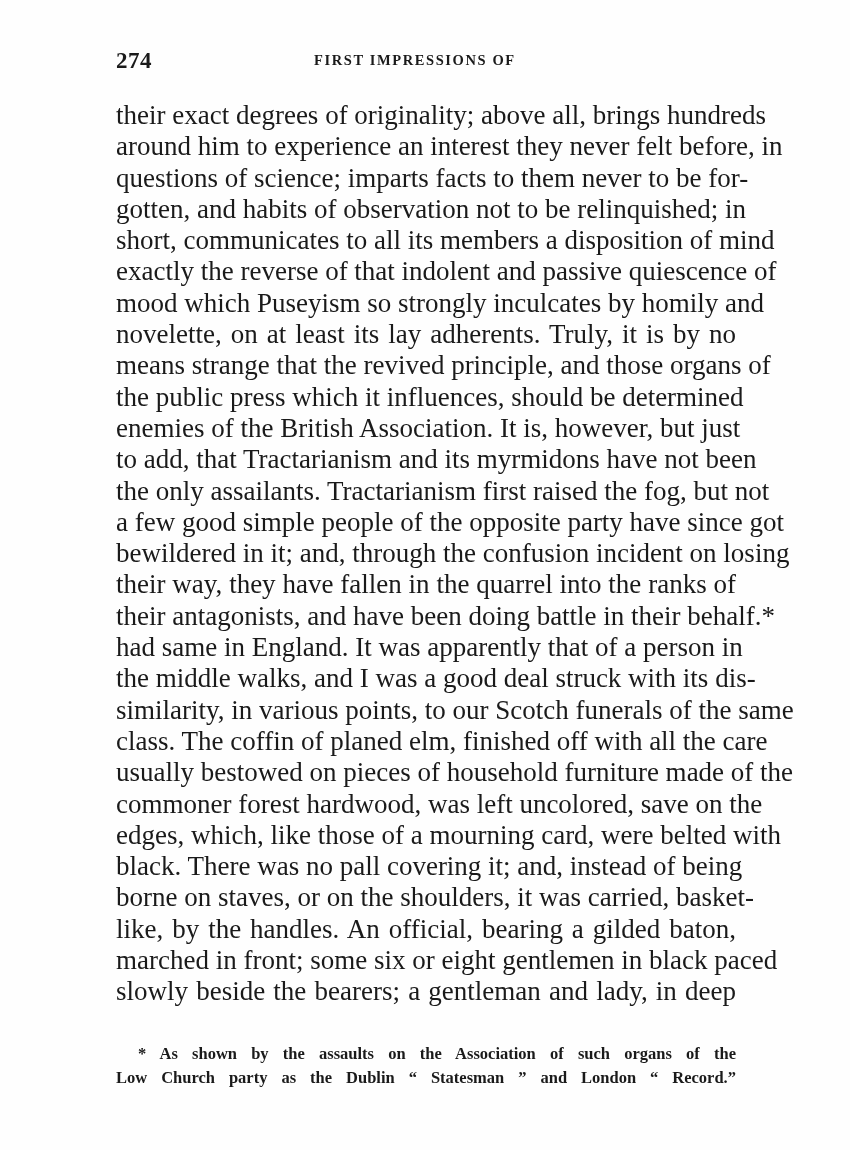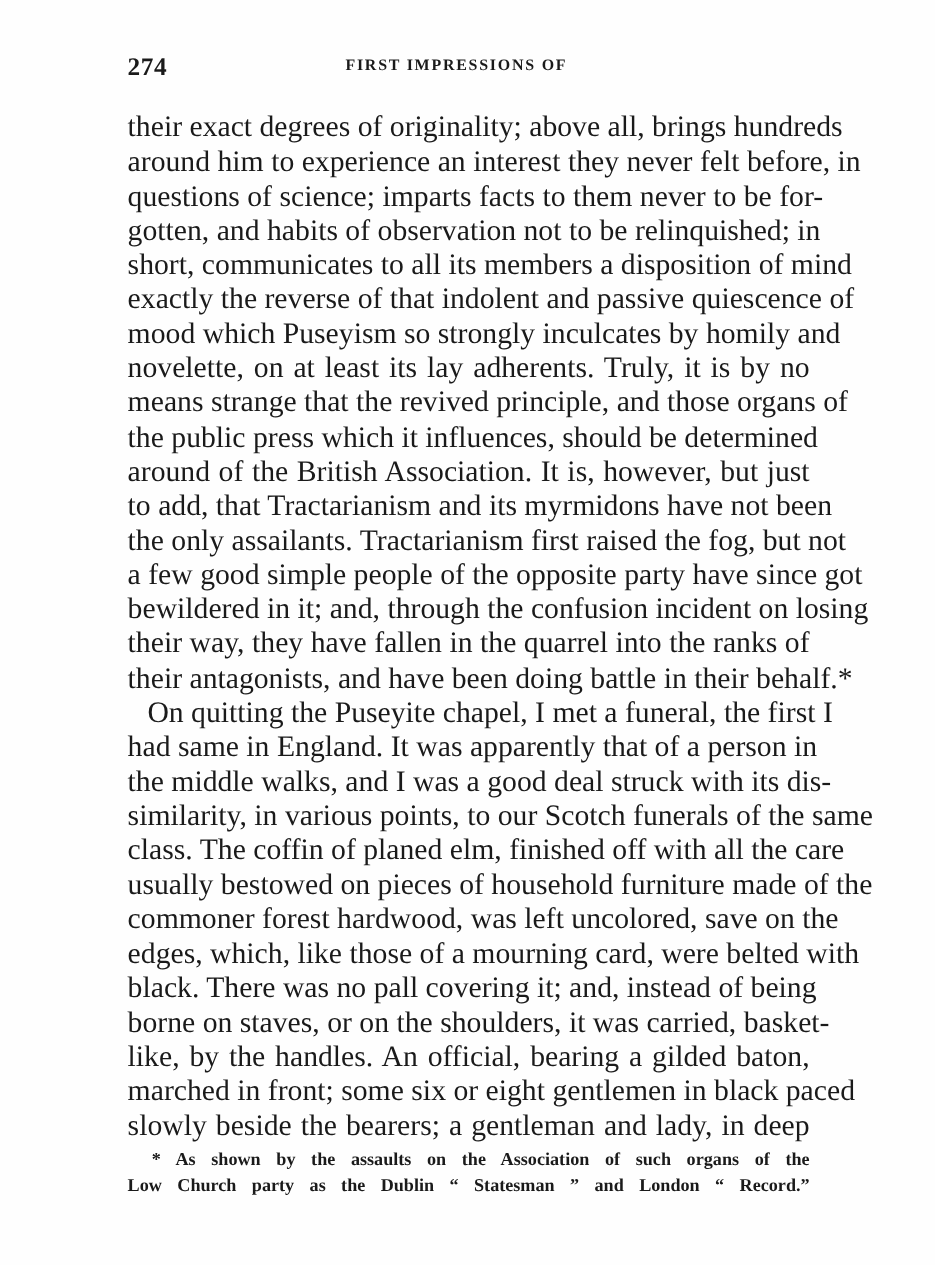--- a/index.html
+++ b/index.html
@@ -97,28 +97,27 @@
     <div class="line">their exact degrees of originality; above all, brings hundreds</div>
     <div class="line">around him to experience an interest they never felt before, in</div>
     <div class="line">questions of science; imparts facts to them never to be for-</div>
     <div class="line">gotten, and habits of observation not to be relinquished; in</div>
     <div class="line">short, communicates to all its members a disposition of mind</div>
     <div class="line">exactly the reverse of that indolent and passive quiescence of</div>
     <div class="line">mood which Puseyism so strongly inculcates by homily and</div>
     <div class="line">novelette, on at least its lay adherents.  Truly, it is by no</div>
     <div class="line">means strange that the revived principle, and those organs of</div>
     <div class="line">the public press which it influences, should be determined</div>
-    <div class="line">around of the British Association.  It is, however, but just</div>
+    <div class="line">enemies of the British Association.  It is, however, but just</div>
     <div class="line">to add, that Tractarianism and its myrmidons have not been</div>
     <div class="line">the only assailants.  Tractarianism first raised the fog, but not</div>
     <div class="line">a few good simple people of the opposite party have since got</div>
     <div class="line">bewildered in it; and, through the confusion incident on losing</div>
     <div class="line">their way, they have fallen in the quarrel into the ranks of</div>
     <div class="line last">their antagonists, and have been doing battle in their behalf.*</div>
-    <div class="line indent">On quitting the Puseyite chapel, I met a funeral, the first I</div>
     <div class="line">had same in England.  It was apparently that of a person in</div>
     <div class="line">the middle walks, and I was a good deal struck with its dis-</div>
     <div class="line">similarity, in various points, to our Scotch funerals of the same</div>
     <div class="line">class.  The coffin of planed elm, finished off with all the care</div>
     <div class="line">usually bestowed on pieces of household furniture made of the</div>
     <div class="line">commoner forest hardwood, was left uncolored, save on the</div>
     <div class="line">edges, which, like those of a mourning card, were belted with</div>
     <div class="line">black.  There was no pall covering it; and, instead of being</div>
     <div class="line">borne on staves, or on the shoulders, it was carried, basket-</div>
     <div class="line">like, by the handles.  An official, bearing a gilded baton,</div>

